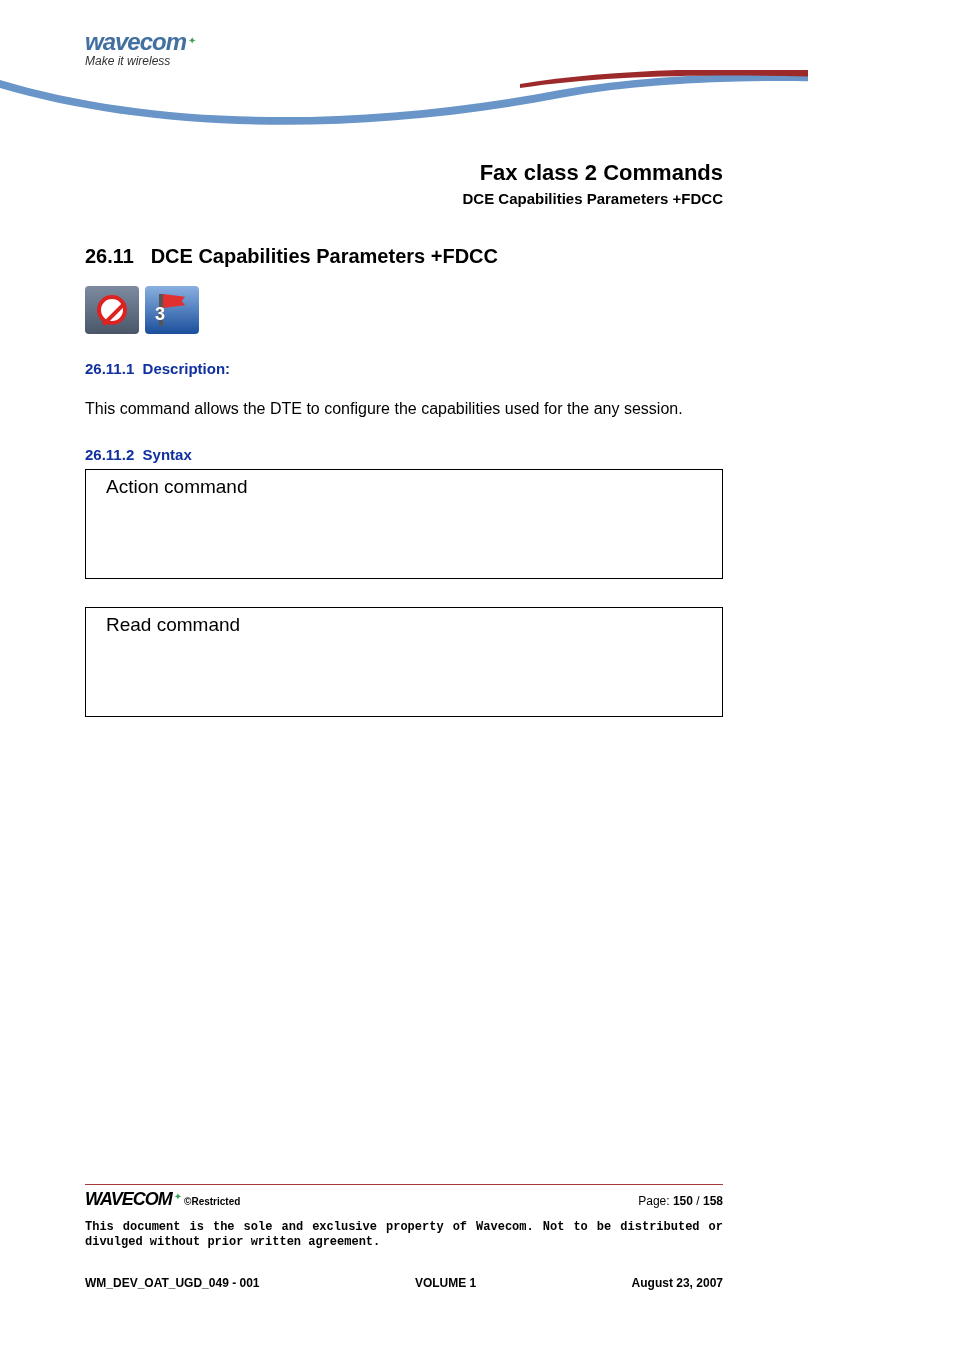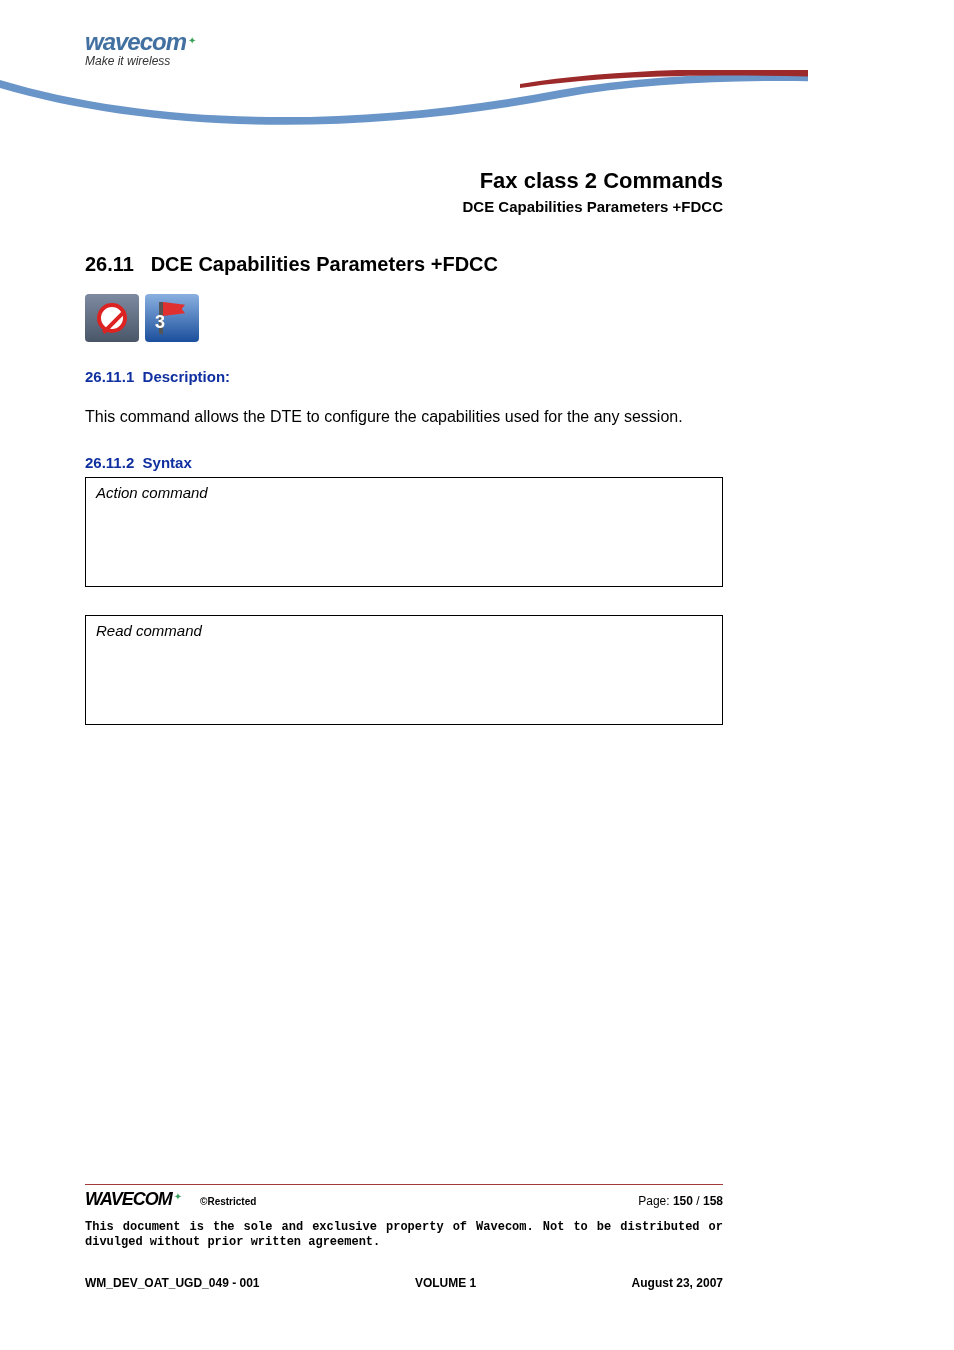--- a/index.html
+++ b/index.html
@@ -6,47 +6,47 @@
   html, body { width: 954px; height: 1350px; font-family: Arial, Helvetica, sans-serif; background: #fff; color: #000; }
   .page { position: relative; width: 808px; height: 1350px; }
   
   .header-area { position: relative; height: 140px; width: 100%; overflow: hidden; }
   .logo-block { position: absolute; top: 28px; left: 85px; }
   .logo-word { font-size: 24px; font-weight: 900; letter-spacing: -1px; color: #4270a0; font-style: italic; }
   .logo-sup { font-size: 10px; vertical-align: super; color: #3aa05a; margin-left: 2px; }
   .tagline { font-size: 12px; font-style: italic; color: #333; margin-top: -2px; }
   .swoosh { position: absolute; top: 70px; left: 0; width: 954px; height: 70px; }
   
-  .chapter-titles { margin-top: 28px; text-align: right; padding-right: 85px; }
+  .chapter-titles { margin-top: 20px; text-align: right; padding-right: 85px; }
   .ct1 { font-size: 22px; font-weight: 700; }
   .ct2 { font-size: 15px; font-weight: 700; margin-top: 4px; }
   
   .body-area { padding: 20px 85px 0 85px; }
   .sec-h { font-size: 20px; font-weight: 900; margin-top: 18px; }
   .icons-row { margin-top: 18px; display: flex; gap: 6px; }
   .icon-box { width: 54px; height: 48px; border-radius: 4px; display: flex; align-items: center; justify-content: center; }
   .icon-gray { background: linear-gradient(#7d8aa0,#4a5668); }
   .icon-gray .no-sign { width: 30px; height: 30px; border: 4px solid #d22; border-radius: 50%; position: relative; background: #fff; }
   .icon-gray .no-sign::after { content:""; position:absolute; width:30px; height:4px; background:#d22; top:13px; left:-2px; transform:rotate(-45deg); }
   .icon-flag { background: linear-gradient(#8ab0e0,#1b4f9c); position: relative; }
   .icon-flag .flag { position:absolute; top:8px; left:14px; width:4px; height:32px; background:#555; }
   .icon-flag .flag::before { content:""; position:absolute; top:0; left:4px; width:22px; height:14px; background:#e03030; clip-path: polygon(0 0,100% 20%,85% 50%,100% 80%,0 100%); }
   .icon-flag .num { position:absolute; top:18px; left:10px; color:#fff; font-weight:900; font-size:18px; }
   .sub-h { font-size: 15px; font-weight: 900; color: #1030a0; margin-top: 26px; }
   .body-p { font-size: 16px; margin-top: 22px; line-height: 1.3; }
   .cmd-box { border: 1px solid #000; margin-top: 6px; min-height: 110px; padding: 6px 10px; }
   .cmd-box.tall { min-height: 195px; }
-  .cmd-box .cmd-label { font-style: italic; font-size: 15px; }
+  .cmd-box .cmd-label { font-size: 19px; margin-left: 10px; }
   .gap { height: 22px; }
   
   .footer { position: absolute; left: 85px; right: 85px; bottom: 60px; }
   .hr-red { border: none; border-top: 1px solid #a43a3a; margin-bottom: 4px; }
   .foot-row1 { display: flex; justify-content: space-between; align-items: baseline; font-size: 11px; }
   .foot-logo { font-size: 18px; font-weight: 900; font-style: italic; letter-spacing: -1px; }
-  .foot-rest { font-size: 10px; font-weight: 700; margin-left: 18px; }
+  .foot-rest { font-size: 10px; font-weight: 700; margin-left: 2px; }
   .foot-page { font-size: 12px; }
   .foot-page .b { font-weight: 900; }
   .foot-legal { font-size: 12px; font-weight: 700; margin-top: 10px; line-height: 1.25; text-align: justify; font-family: Liberation Mono, monospace; }
   .foot-row2 { display: flex; justify-content: space-between; font-size: 12px; font-weight: 700; margin-top: 26px; }
 </style>
 </head>
 <body>
 <div class="page">
 
   <div class="header-area">

